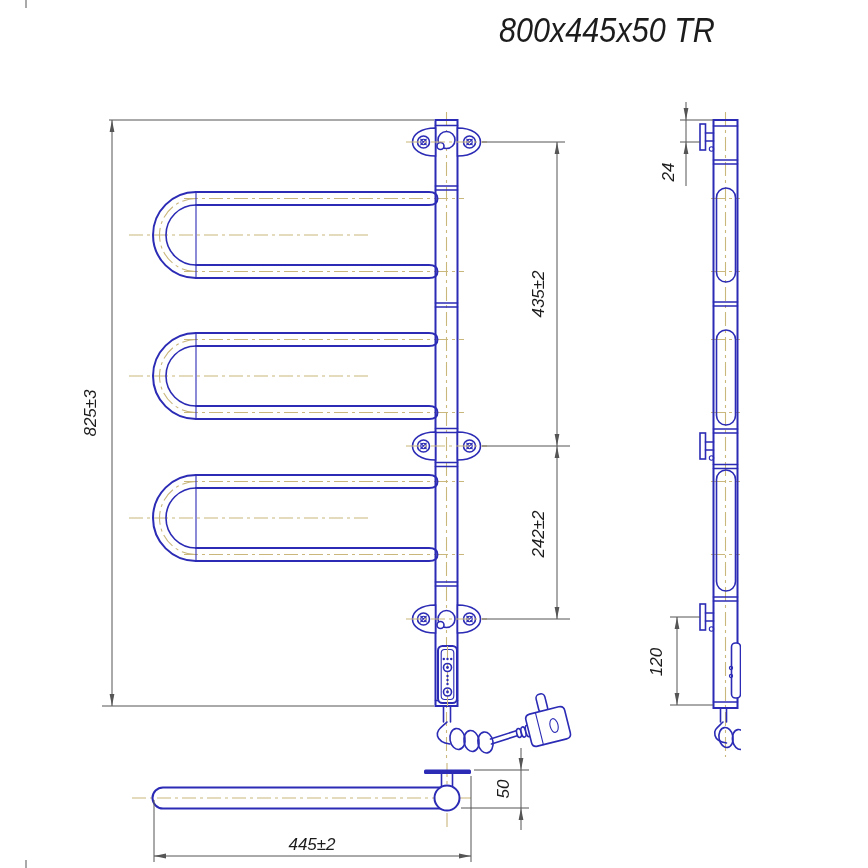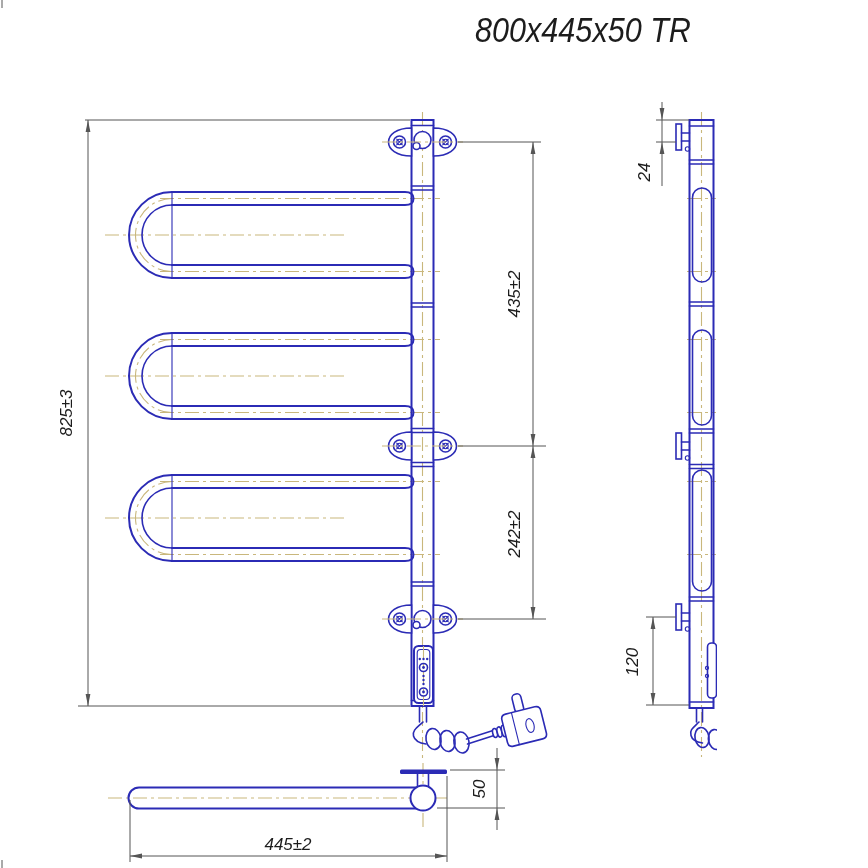--- a/index.html
+++ b/index.html
@@ -1,17 +1,17 @@
 <!DOCTYPE html>
 <html style="--blue: #2b2bb5; --center: #c9b77c; --dim: #555555; --ink: #1c1c1c; --paper: #ffffff;"><head>
 <meta charset="utf-8">
 <style>
   html,body{margin:0;padding:0;background:#fff;}
   .sheet{position:relative;width:717px;height:868px;background:var(--paper,#fff);
-         font-family:"Liberation Sans",sans-serif;overflow:hidden;}
+         font-family:"Liberation Sans",sans-serif;overflow:hidden;margin-left:24px;}
   svg{display:block;}
   .b2 {stroke:var(--blue,#2b2bb5);stroke-width:2;fill:none;stroke-linecap:round;}
   .b15{stroke:var(--blue,#2b2bb5);stroke-width:1.6;fill:none;stroke-linecap:round;}
   .b1 {stroke:var(--blue,#2b2bb5);stroke-width:1.1;fill:none;stroke-linecap:round;}
   .wf {fill:#fff;}
   .bluefill{fill:var(--blue,#2b2bb5);stroke:none;}
   .cl {stroke:var(--center,#c9b77c);stroke-width:1.1;fill:none;stroke-dasharray:14 4 3 4;}
   .dim{stroke:var(--dim,#555);stroke-width:1;fill:none;}
   .arr{fill:var(--dim,#555);stroke:none;}
   .dimtxt{fill:var(--ink,#1c1c1c);font:italic 17px "Liberation Sans",sans-serif;}

